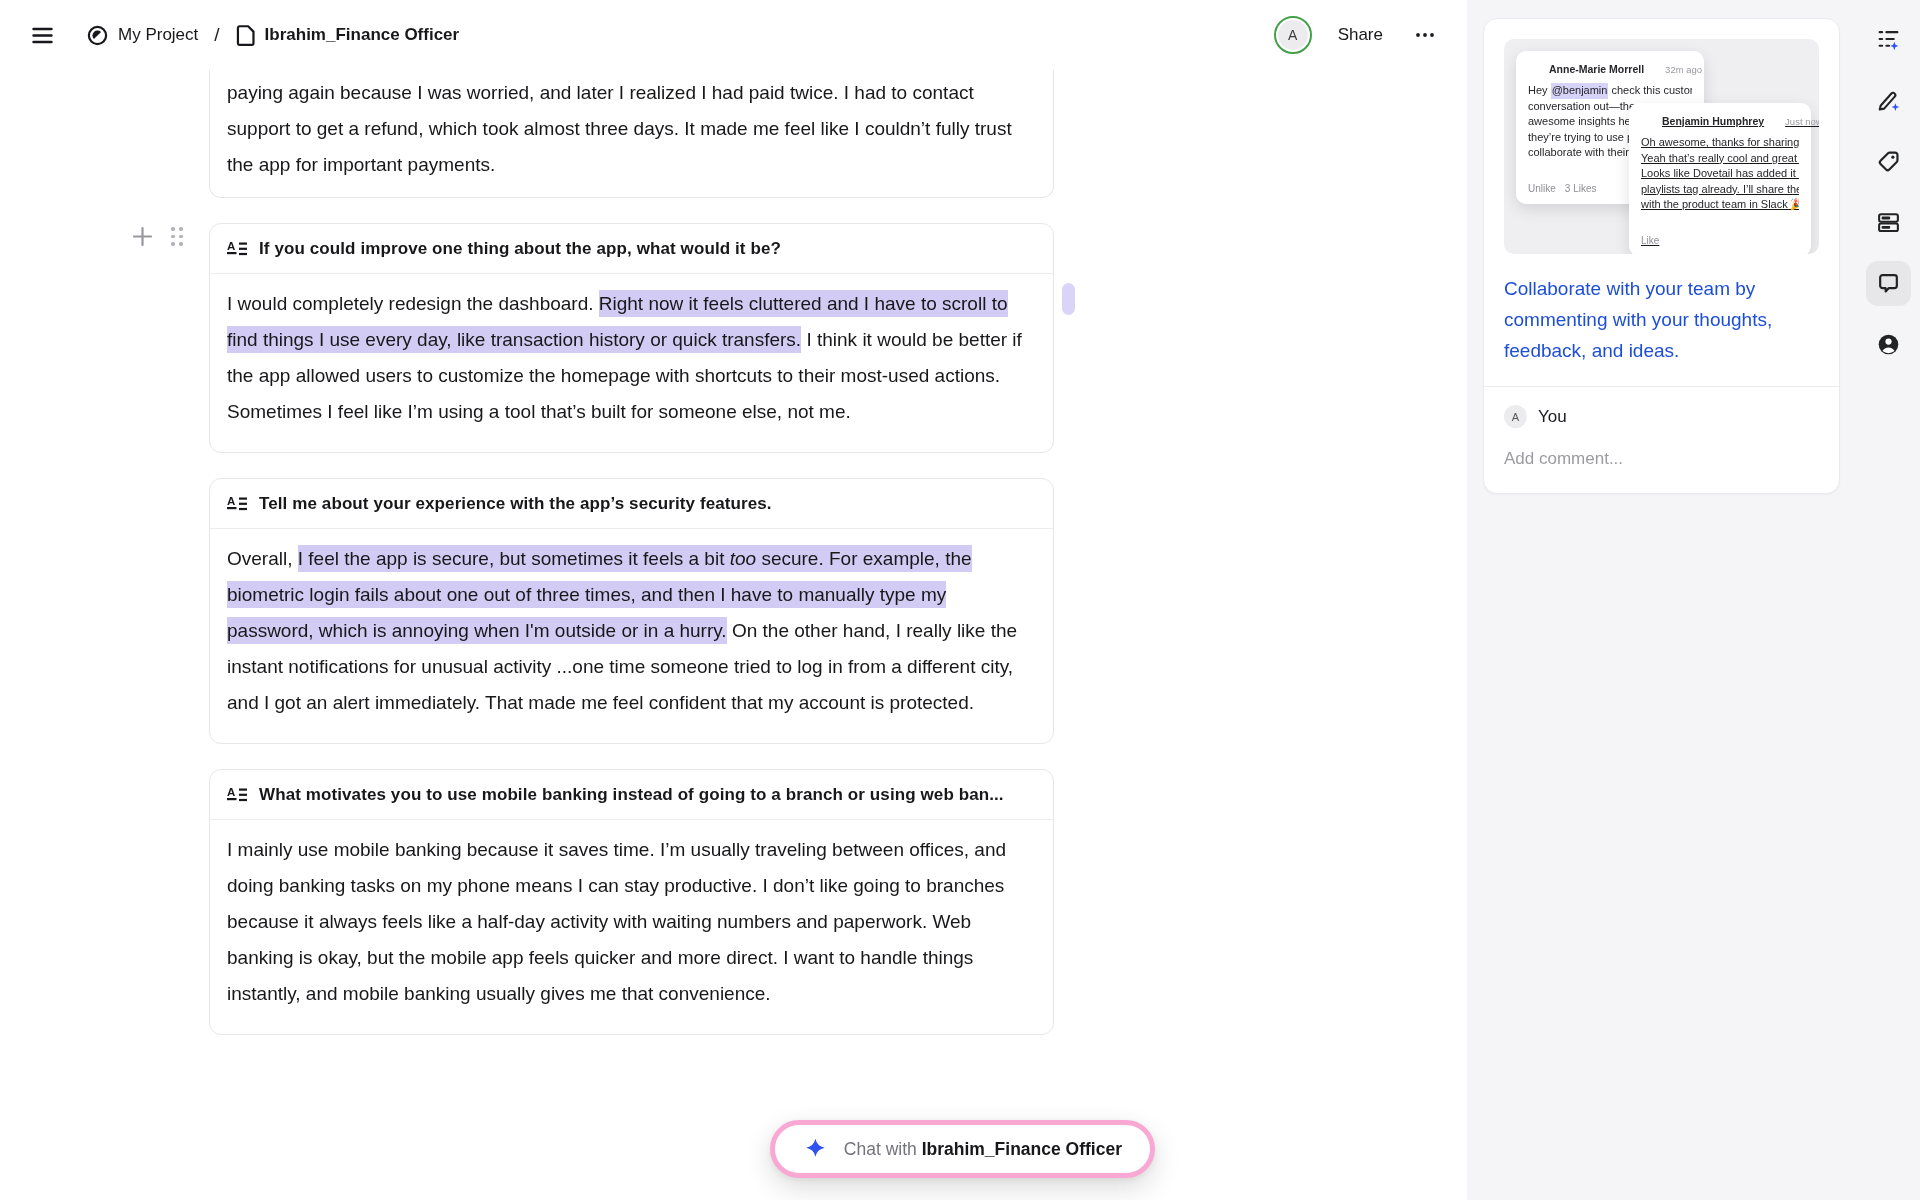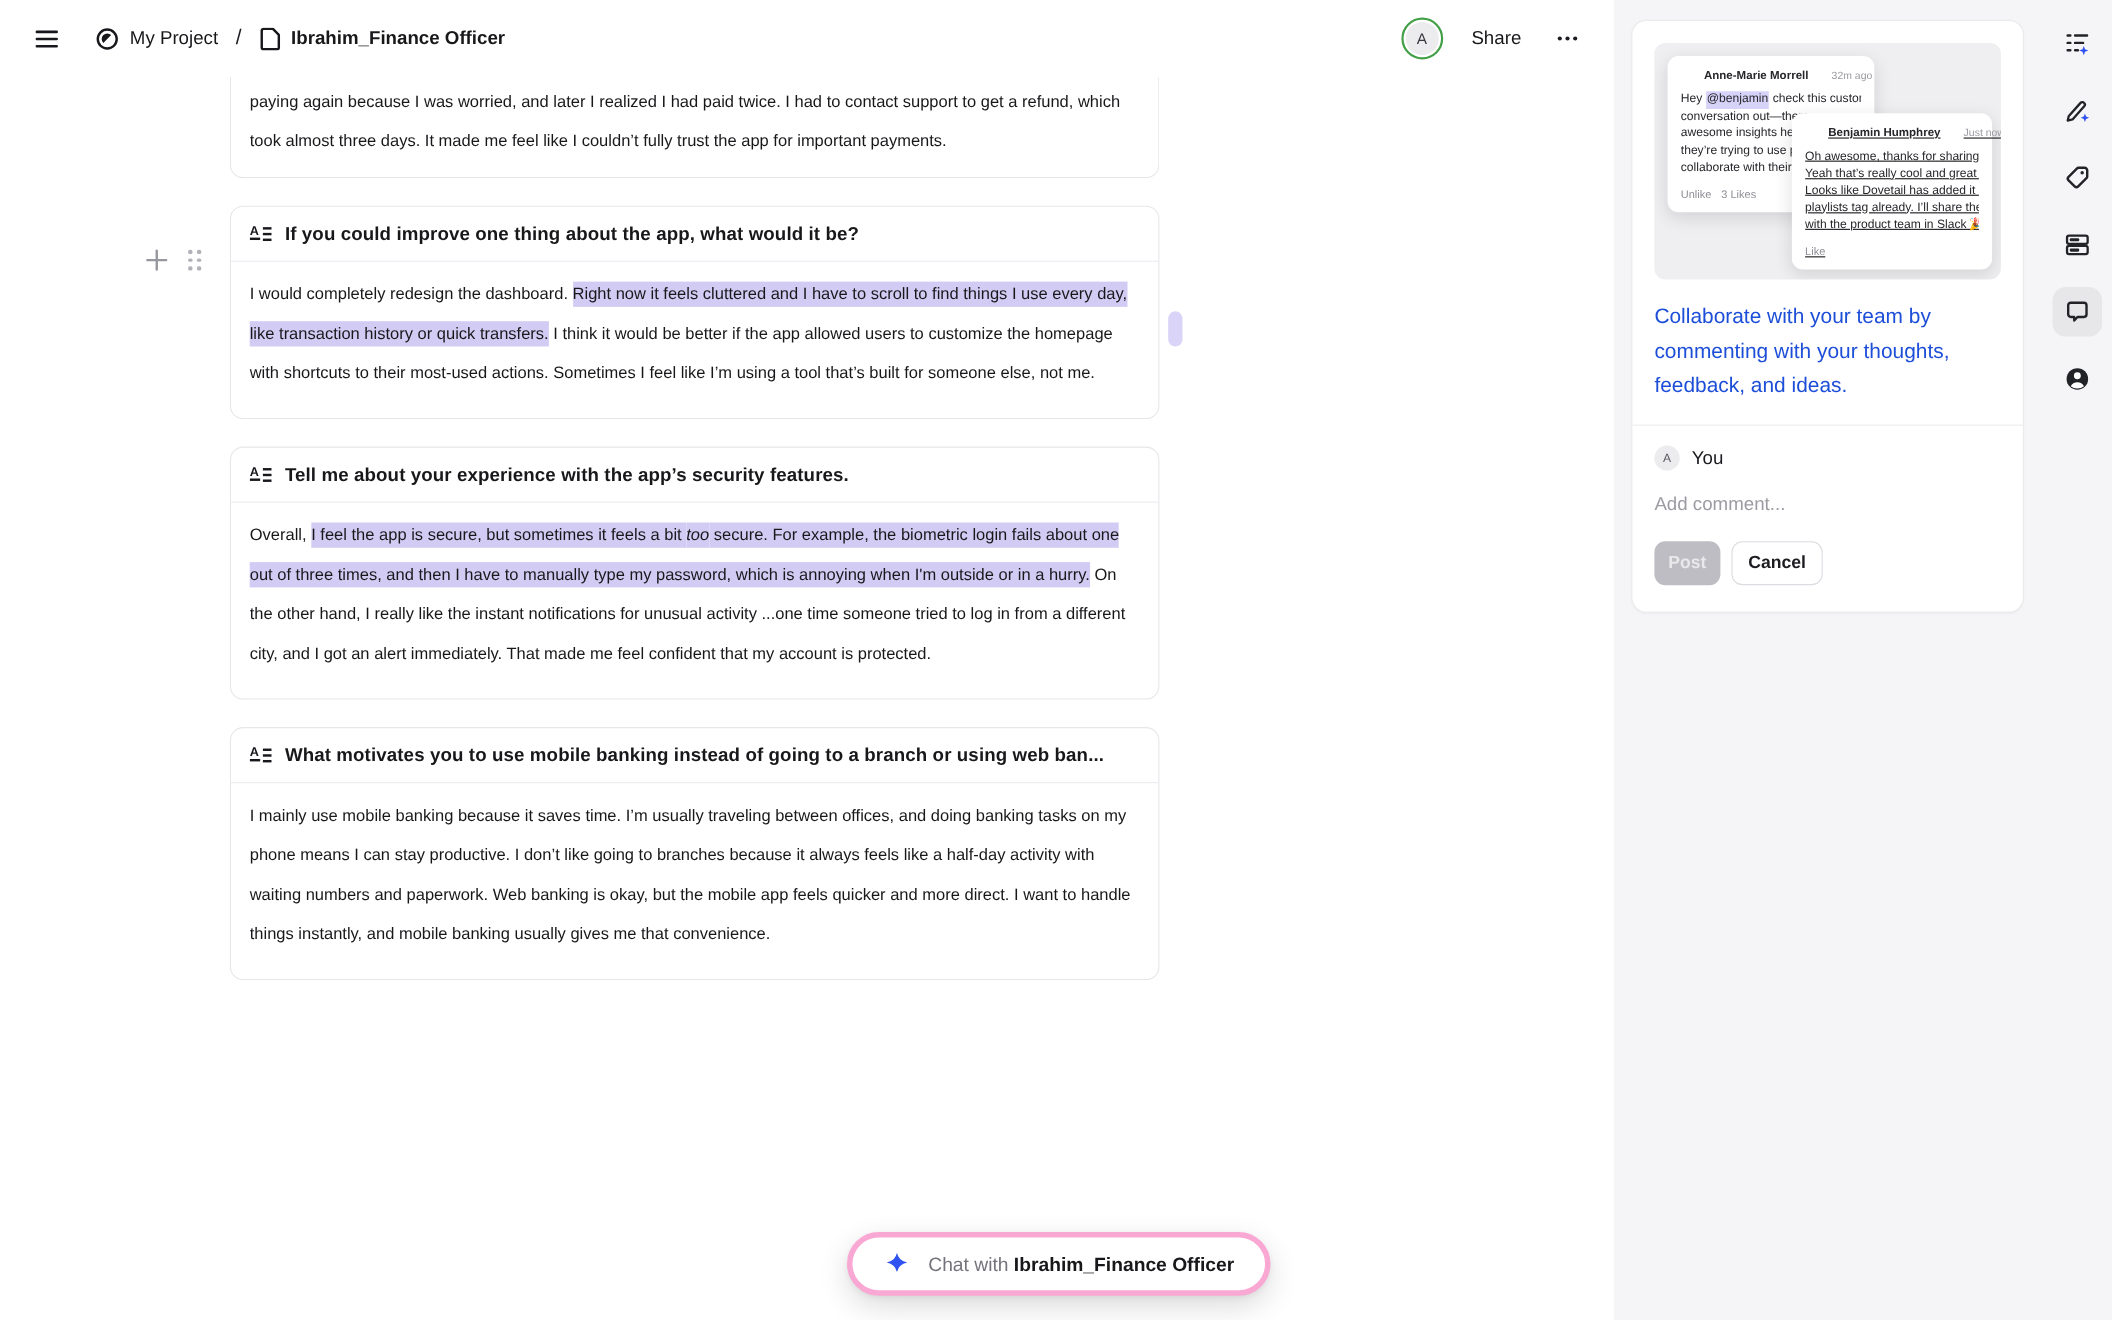--- a/index.html
+++ b/index.html
@@ -25,21 +25,21 @@
   .avatar-ring .av{width:30px;height:30px;border-radius:50%;background:#ececee;display:flex;align-items:center;justify-content:center;font-size:14px;font-weight:500;color:#3a3a40;}
   .share-btn{background:none;border:none;font-family:inherit;font-size:17px;font-weight:500;color:var(--ink);cursor:pointer;}
 
   
   .doc-area{position:absolute;left:0;top:0;width:1467px;height:1200px;background:#fff;overflow:hidden;}
   .blocks{position:absolute;left:209px;top:70px;width:845px;}
   .doc-card{border:1px solid var(--border);border-radius:12px;background:#fff;margin-bottom:25px;}
   .doc-card.partial{border-top:none;border-radius:0 0 12px 12px;}
   .card-header{display:flex;align-items:center;gap:12px;padding:15px 17px 14px;border-bottom:1px solid #ececf0;cursor:pointer;}
   .q-text{font-size:17px;font-weight:700;color:var(--ink);letter-spacing:.1px;}
-  .card-body{padding:12px 17px 22px;font-size:15px;line-height:36px;color:var(--ink);cursor:text;}
+  .card-body{padding:12px 17px 22px;font-size:19px;line-height:36px;color:var(--ink);cursor:text;}
   .doc-card.partial .card-body{padding:5px 17px 14px;}
   .hl{background:var(--hl);padding:3px 0;}
   .it{font-style:italic;}
 
   .gutter{position:absolute;left:130px;top:224px;display:flex;align-items:center;gap:14px;z-index:5;}
   .gutter .icon-btn{padding:2px;}
   .dots-grid{display:grid;grid-template-columns:repeat(2,4px);grid-gap:4px;}
   .dots-grid i{width:3.5px;height:3.5px;border-radius:50%;background:#b1b1b8;}
   .hl-marker{position:absolute;left:1062px;top:283px;width:13px;height:32px;border-radius:7px;background:#d9d4f8;cursor:pointer;}
 
@@ -48,21 +48,21 @@
   .comment-card{position:absolute;left:16px;top:18px;width:357px;background:#fff;border:1px solid #ebebee;border-radius:14px;box-shadow:0 1px 2px rgba(0,0,0,.04);padding-bottom:24px;}
   .illustration{margin:20px 20px 0;height:215px;background:var(--illus);border-radius:10px;position:relative;overflow:hidden;}
   .mini-card{position:absolute;background:#fff;border-radius:10px;box-shadow:0 5px 16px rgba(0,0,0,.12);padding:10px 12px;}
   .mini-card.a{left:12px;top:12px;width:188px;}
   .mini-card.b{left:125px;top:64px;width:182px;text-decoration:underline;}
   .mini-head{display:flex;align-items:center;gap:21px;margin-bottom:6px;white-space:nowrap;}
   .mini-name{font-size:10.5px;font-weight:700;color:#26262b;}
   .mini-time{font-size:9.5px;color:#9a9aa1;}
   .mini-line{font-size:11px;line-height:15.5px;color:#26262b;white-space:nowrap;overflow:hidden;}
   .mini-mention{background:var(--mention);border-radius:3px;padding:15px 1px;}
-  .mini-actions{display:flex;gap:9px;margin-top:11px;font-size:10px;color:#8e8e96;}
+  .mini-actions{display:flex;gap:9px;margin-top:22px;font-size:10px;color:#8e8e96;}
   .panel-desc{margin:19px 20px 0;font-size:19px;line-height:31px;color:#1d4ed8;}
   .panel-divider{border:none;border-top:1px solid #ececef;margin:20px 0 0;}
   .you-row{display:flex;align-items:center;gap:11px;padding:18px 20px 0;}
   .you-av{width:23px;height:23px;border-radius:50%;background:#ececee;display:flex;align-items:center;justify-content:center;font-size:11px;font-weight:500;color:#55555c;}
   .you-lbl{font-size:17px;color:#1b1b20;}
   .composer{padding:21px 20px 0;font-size:17px;color:var(--gray2);cursor:text;}
   .btn-row{display:flex;gap:10px;padding:23px 20px 0;}
   .btn{height:40px;border-radius:10px;font-family:inherit;font-size:16px;font-weight:700;cursor:pointer;}
   .btn.post{width:60px;background:#bdbdc3;color:#e9e9ec;border:none;cursor:default;}
   .btn.cancel{width:83px;background:#fff;color:#1b1b20;border:1px solid #dcdce1;}
@@ -232,24 +232,20 @@
           </div>
         </div>
       </div>
     <p class="panel-desc">Collaborate with your team by commenting with your thoughts, feedback, and ideas.</p>
     <hr class="panel-divider">
     <div class="you-row">
       <span class="you-av">A</span>
       <span class="you-lbl">You</span>
     </div>
     <div class="composer">Add comment...</div>
-    <div class="btn-row">
-      <button class="btn post" disabled="">Post</button>
-      <button class="btn cancel">Cancel</button>
-    </div>
   </div>
 </aside>
 
 <nav class="icon-rail" id="icon-rail">
     <button class="rail-btn">
       <span style="display: flex;">
         <svg width="25" height="25" viewBox="0 0 24 24">
           <g stroke="#222326" stroke-width="2.1" stroke-linecap="round" fill="none">
             <path d="M3.5 5h2.4M10 5h10.5M3.5 11.5h2.4M10 11.5h7M3.5 18h2.4M10 18h2.5"></path>
           </g>

